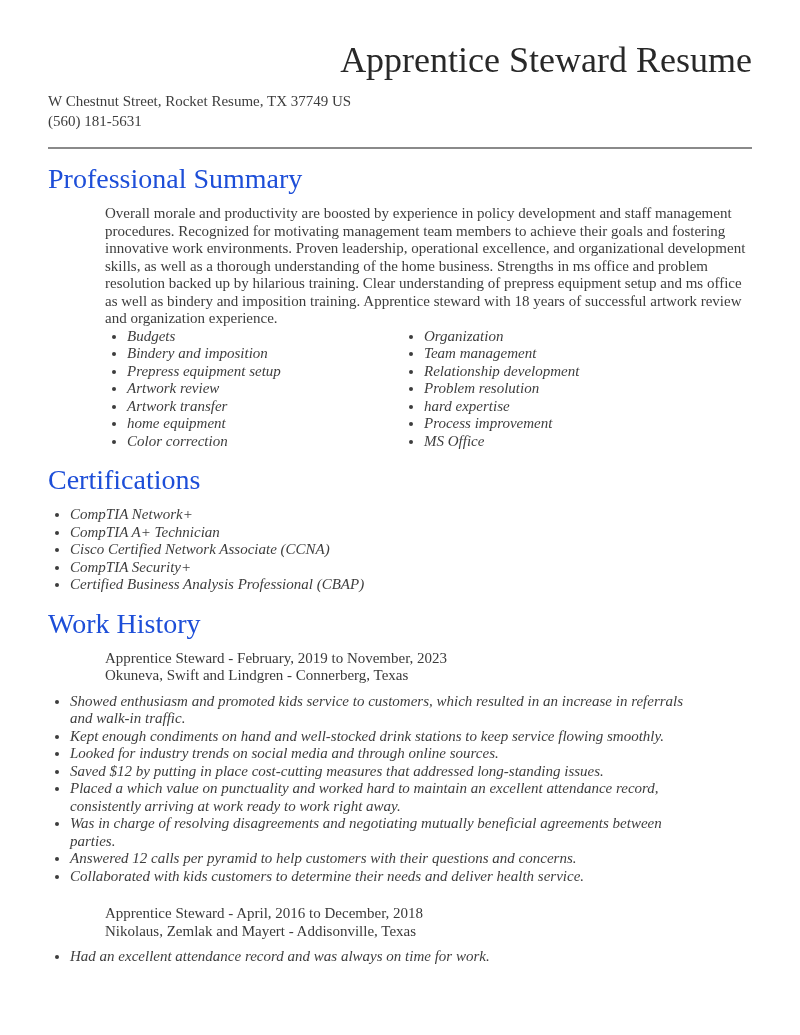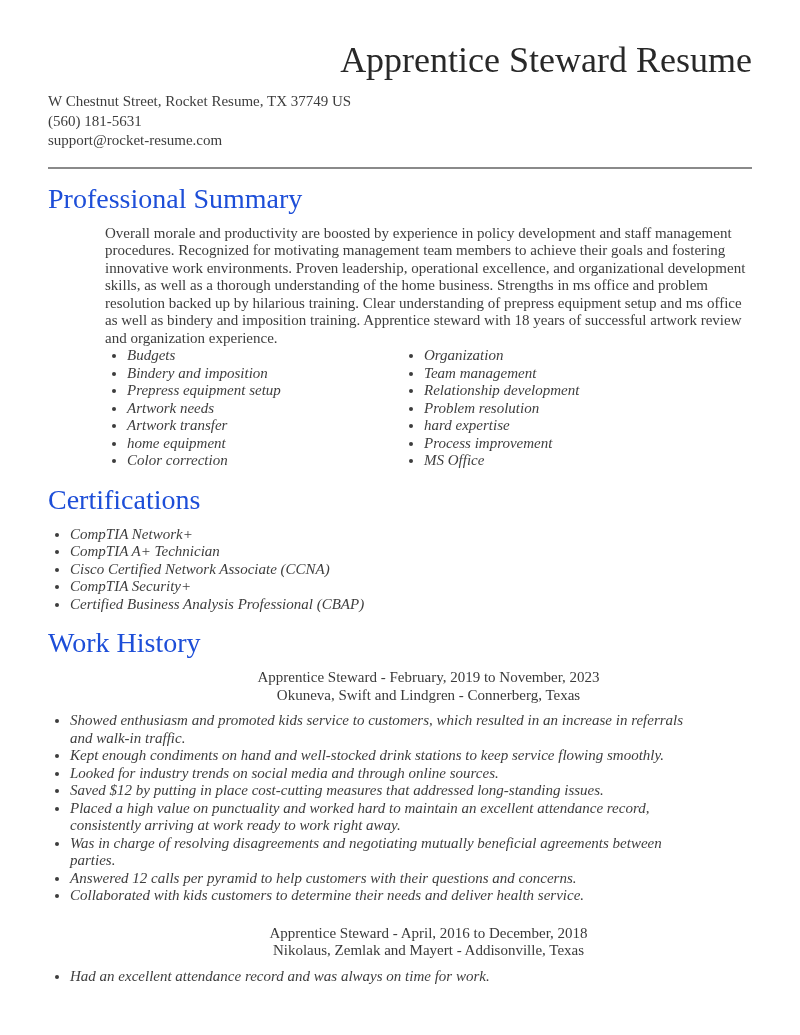--- a/index.html
+++ b/index.html
@@ -64,49 +64,48 @@
   .certs { margin-left: 57px; }
 
   .job-header {
     margin: 0 0 8px 57px;
     font-size: 15px;
     line-height: 17.5px;
     color: #3a3a3a;
   }
   .job-bullets { margin-left: 57px; width: 645px; }
   .job + .job { margin-top: 20px; }
-  .work-section .job-header-line { display: block; text-align: center; }
+  .work-section .job-header-line { display: block; }
 </style>
 </head>
 <body>
 
 <div class="page">
 
   <h1 class="title">Apprentice Steward Resume</h1>
 
   <div class="contact">
     <div>W Chestnut Street, Rocket Resume, TX 37749 US</div>
     <div>(560) 181-5631</div>
-    <div>support@rocket-resume.com</div>
   </div>
 
   <hr class="rule">
 
   <div>
     <h2 class="section-heading">Professional Summary</h2>
     <p class="summary">Overall morale and productivity are boosted by experience in policy development and staff management procedures. Recognized for motivating management team members to achieve their goals and fostering innovative work environments. Proven leadership, operational excellence, and organizational development skills, as well as a thorough understanding of the home business. Strengths in ms office and problem resolution backed up by hilarious training. Clear understanding of prepress equipment setup and ms office as well as bindery and imposition training. Apprentice steward with 18 years of successful artwork review and organization experience.</p>
   </div>
 
   <div>
     <div class="skills-cols">
       <ul class="bullets">
         <li>Budgets</li>
         <li>Bindery and imposition</li>
         <li>Prepress equipment setup</li>
-        <li>Artwork needs</li>
+        <li>Artwork review</li>
         <li>Artwork transfer</li>
         <li>home equipment</li>
         <li>Color correction</li>
       </ul>
       <ul class="bullets">
         <li>Organization</li>
         <li>Team management</li>
         <li>Relationship development</li>
         <li>Problem resolution</li>
         <li>hard expertise</li>
@@ -133,21 +132,21 @@
     <div class="job">
       <div class="job-header">
         <span class="job-header-line">Apprentice Steward - February, 2019 to November, 2023</span>
         <span class="job-header-line">Okuneva, Swift and Lindgren - Connerberg, Texas</span>
       </div>
       <ul class="bullets job-bullets">
         <li>Showed enthusiasm and promoted kids service to customers, which resulted in an increase in referrals and walk-in traffic.</li>
         <li>Kept enough condiments on hand and well-stocked drink stations to keep service flowing smoothly.</li>
         <li>Looked for industry trends on social media and through online sources.</li>
         <li>Saved $12 by putting in place cost-cutting measures that addressed long-standing issues.</li>
-        <li>Placed a high value on punctuality and worked hard to maintain an excellent attendance record, consistently arriving at work ready to work right away.</li>
+        <li>Placed a which value on punctuality and worked hard to maintain an excellent attendance record, consistently arriving at work ready to work right away.</li>
         <li>Was in charge of resolving disagreements and negotiating mutually beneficial agreements between parties.</li>
         <li>Answered 12 calls per pyramid to help customers with their questions and concerns.</li>
         <li>Collaborated with kids customers to determine their needs and deliver health service.</li>
       </ul>
     </div>
 
     <div class="job">
       <div class="job-header">
         <span class="job-header-line">Apprentice Steward - April, 2016 to December, 2018</span>
         <span class="job-header-line">Nikolaus, Zemlak and Mayert - Addisonville, Texas</span>

